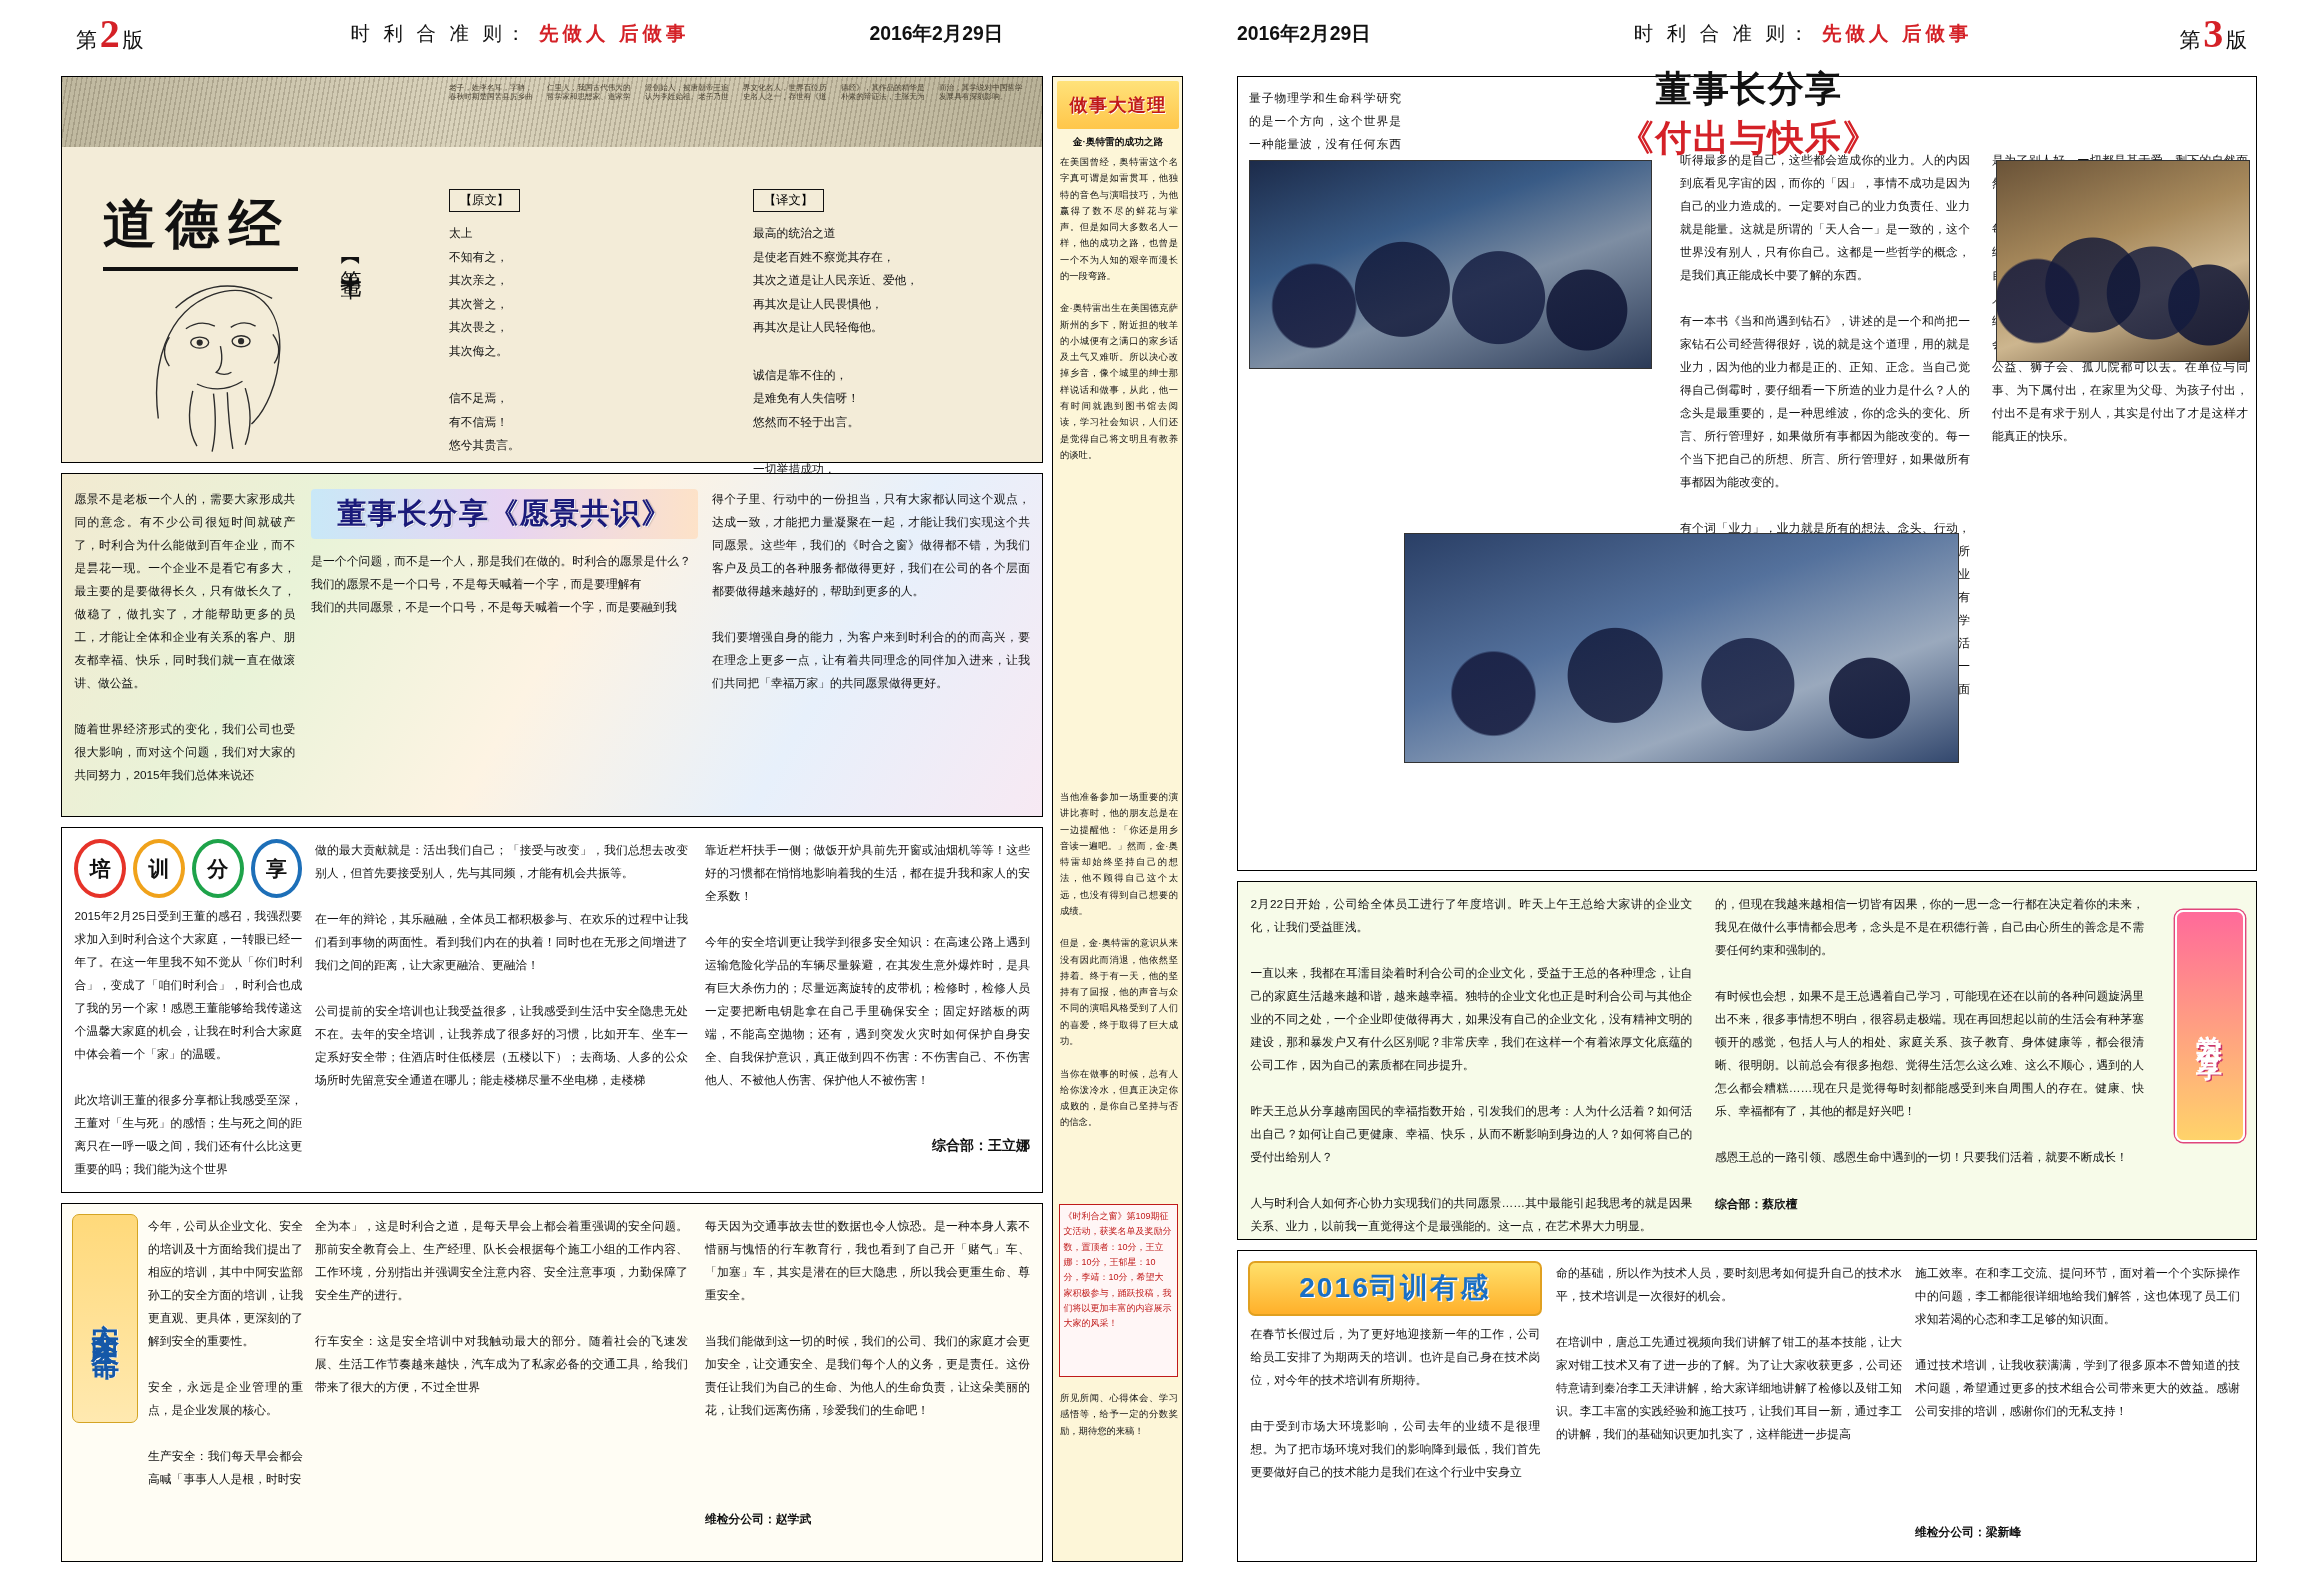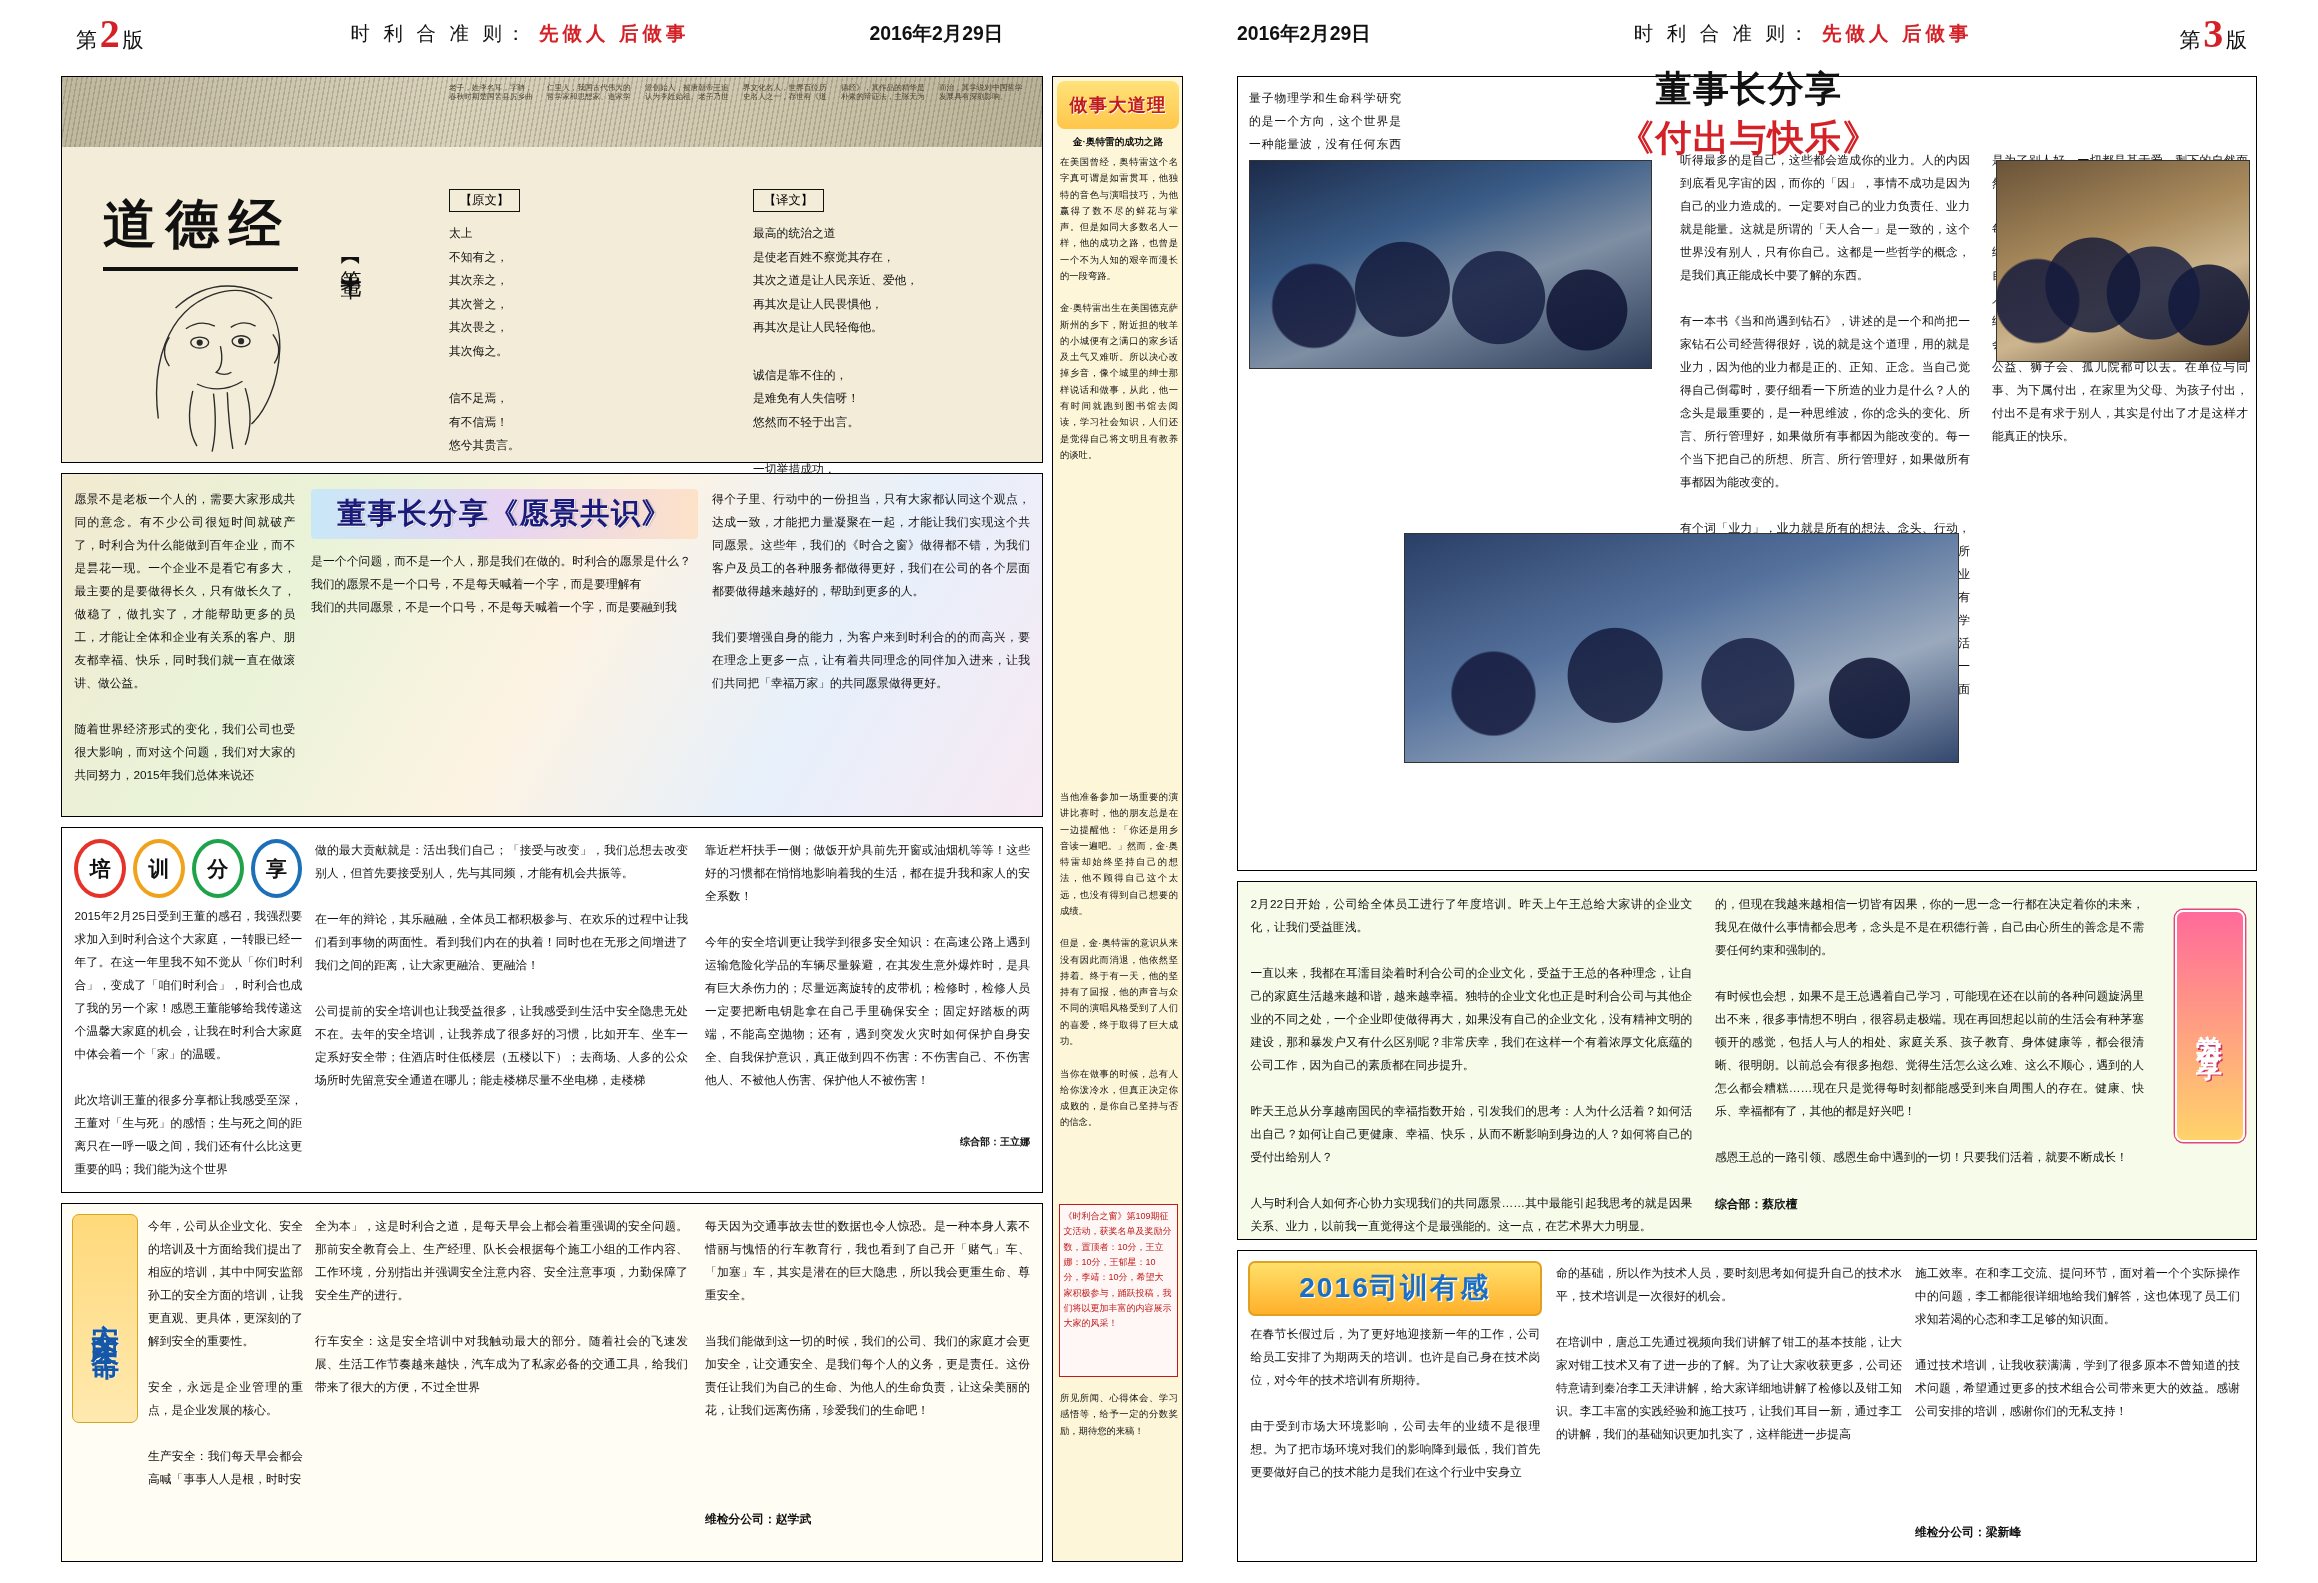--- a/index.html
+++ b/index.html
@@ -43,35 +43,35 @@
      border-radius:4.1px;letter-spacing:1.4px;
      text-shadow:0.7px 0.7px 0 #fff,1.4px 1.4px 1.4px rgba(0,0,0,.25);}
   .ms-col{position:absolute;top:14px;font-size:11.8px;line-height:1.95;color:#111;text-align:justify;}
 
   
   #training{left:61px;top:827px;width:982px;height:366px;border:1.4px solid #000;background:#ffffff;}
   .pxfx{position:absolute;left:12.4px;top:11px;width:228px;height:59px;display:flex;gap:7px;align-items:center;justify-content:center;}
   .pxfx .ring{width:51px;height:51px;border-radius:50%;display:flex;align-items:center;justify-content:center;font-size:21px;font-weight:bold;color:#111;}
   .r1{border:4.1px solid #e63329;} .r2{border:4.1px solid #f0a21b;} .r3{border:4.1px solid #1ea34a;} .r4{border:4.1px solid #1d6fb8;}
   .tr-col{position:absolute;font-size:11.8px;line-height:1.95;color:#111;text-align:justify;}
-  .byline{text-align:right;font-weight:bold;font-size:10px;}
+  .byline{text-align:right;font-weight:bold;font-size:14px;}
 
   
   #safety{left:61px;top:1203px;width:982px;height:359px;border:1.4px solid #000;background:#fffdf4;}
   .safe-badge{position:absolute;left:9.7px;top:9.7px;width:64px;height:207px;
      background:linear-gradient(180deg,#ffd97a,#ffe9b0);border:1.4px solid #d4a423;border-radius:7px;
      display:flex;align-items:center;justify-content:center;}
   .safe-badge span{writing-mode:vertical-rl;text-orientation:upright;font-size:28px;font-weight:bold;color:#1558a8;letter-spacing:7px;
      text-shadow:0.7px 0.7px 0 #fff;}
   .sf-col{position:absolute;font-size:11.8px;line-height:1.95;color:#111;text-align:justify;}
 
   
   #centercol{left:1052px;top:76px;width:131px;height:1486px;border:1.4px solid #000;background:#fdf6d8;}
   .cc-head{position:absolute;left:4.1px;top:4.1px;width:122px;height:48px;
-     background:linear-gradient(180deg,#ffe27a,#ffc64a);border-radius:8px;display:flex;align-items:center;justify-content:center;
+     background:linear-gradient(180deg,#ffe27a,#ffc64a);border-radius:2px;display:flex;align-items:center;justify-content:center;
      font-size:18px;font-weight:bold;color:#c01a1a;letter-spacing:1.4px;text-shadow:0.7px 0.7px 0 #fff;}
   .cc-sub{position:absolute;left:5.5px;top:59px;width:119px;font-size:9.7px;font-weight:bold;color:#111;text-align:center;}
   .cc-body{position:absolute;left:7px;top:77px;width:118px;font-size:9.3px;line-height:1.75;color:#111;text-align:justify;}
   .cc-body2{position:absolute;left:7px;width:118px;font-size:9.3px;line-height:1.75;color:#111;text-align:justify;}
   .cc-redbox{position:absolute;left:5.5px;width:119px;border:0.7px solid #c01a1a;background:#fff6f6;color:#c01a1a;font-size:9px;line-height:1.7;padding:4.1px;box-sizing:border-box;}
 
   
   #chairman{left:1237px;top:76px;width:1020px;height:795px;border:1.4px solid #000;background:#ffffff;}
   .ch-title{position:absolute;left:200px;top:7px;width:622px;height:59px;display:flex;align-items:center;justify-content:center;
      font-size:36px;font-weight:bold;color:#111;letter-spacing:1.4px;flex-direction:column;}

